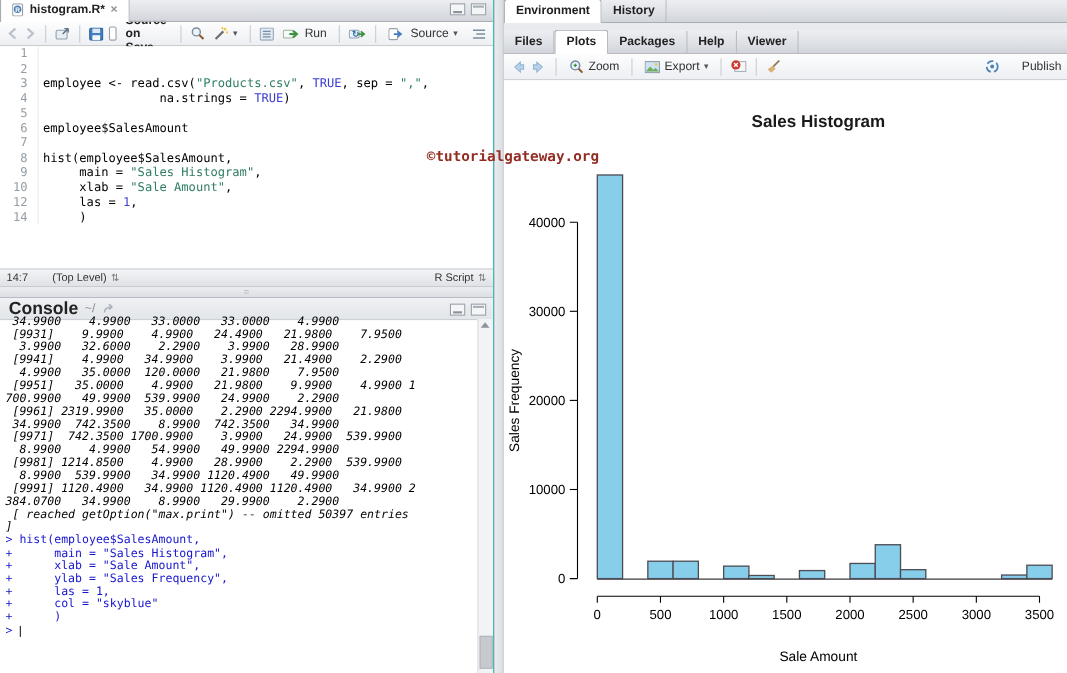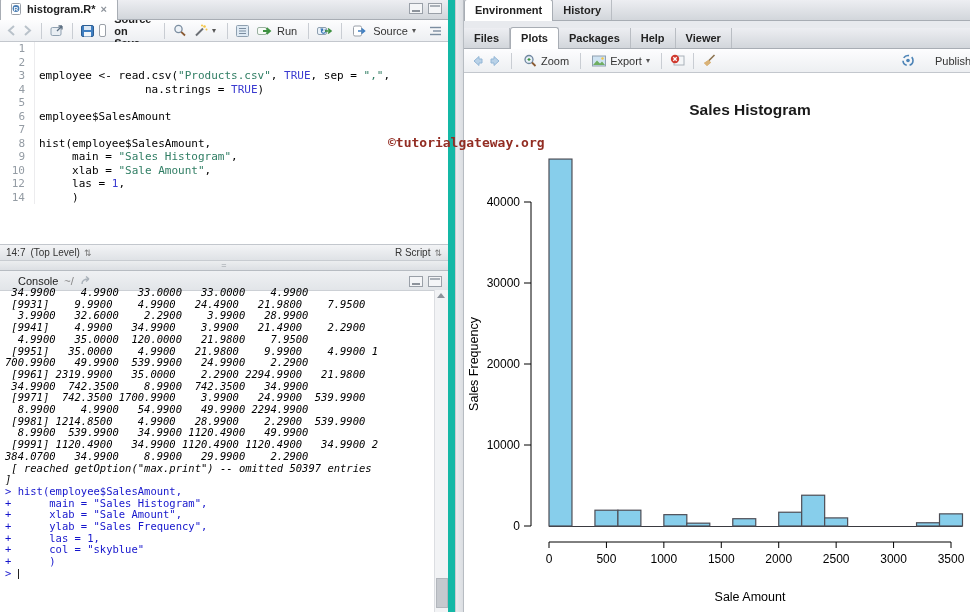--- a/index.html
+++ b/index.html
@@ -16,45 +16,45 @@
   .toolbar{background:linear-gradient(#fdfdfe,#edeff2);border-bottom:1px solid #c3c7cd;
            display:flex;align-items:center;gap:5px;padding:0 6px;}
   .tbsep{width:1px;height:16px;background:#c9cdd3;margin:0 3px;flex:none;}
   .tbbtn{display:flex;align-items:center;gap:4px;font-size:11px;color:#333;padding:2px 3px;border-radius:3px;}
   .dd-caret{font-size:8px;color:#555;}
   .winbtns{position:absolute;right:6px;top:4px;display:flex;gap:5px;}
   .minbtn,.maxbtn{width:12px;height:9px;border:1px solid #9aa0a8;background:#f4f5f7;position:relative;}
   .minbtn::after{content:"";position:absolute;left:2px;right:2px;bottom:1px;height:2px;background:#8d939b;}
   .maxbtn::after{content:"";position:absolute;left:1px;right:1px;top:1px;height:2px;background:#aab0b8;}
   
-  .left-col{width:448px;display:flex;flex-direction:column;border-right:7px solid #14b8a6;}
+  .left-col{width:448px;display:flex;flex-direction:column;border-right:1px solid #14b8a6;}
   .editor-tabbar{height:19px;flex:none;}
   .editor-toolbar{height:21px;flex:none;}
   .code-area{flex:none;height:202px;background:#fff;overflow:hidden;
              font-family:"DejaVu Sans Mono","Liberation Mono",monospace;font-size:11px;line-height:13.5px;}
   .code-line{display:flex;white-space:pre;}
   .gutter-num{width:25px;flex:none;text-align:right;padding-right:9px;color:#949ca4;
               border-right:1px solid #ececee;}
   .code-text{padding-left:4px;}
   .tok-p{color:#000;} .tok-c{color:#7f93a3;} .tok-s{color:#2f7d63;}
   .tok-k{color:#3b3bd0;} .tok-n{color:#3b3bd0;}
   .statusbar{height:15px;flex:none;background:linear-gradient(#f3f4f6,#dfe2e6);
              border-top:1px solid #c3c7cd;display:flex;align-items:center;
-             font-size:10px;color:#333;padding:0 6px;gap:5px;}
+             font-size:10px;color:#333;padding:0 6px;gap:22px;}
   .updown::after{content:"⇅";color:#777;margin-left:4px;font-size:9px;}
   .spacer{flex:1;}
   .h-splitter{height:9px;flex:none;background:linear-gradient(#eceef0,#dcdfe3);
               border-top:1px solid #c8ccd1;border-bottom:1px solid #b7bcc2;
               display:flex;align-items:center;justify-content:center;}
   .grip{color:#9aa0a6;font-size:9px;line-height:5px;}
   .console-pane{flex:1;display:flex;flex-direction:column;position:relative;background:#fff;}
   .console-header{height:19px;flex:none;background:linear-gradient(#eff1f3,#e2e5e9);
                   border-bottom:1px solid #ccd0d5;display:flex;align-items:center;gap:6px;
                   padding:0 8px;position:relative;}
-  .console-title{font-size:11px;font-weight:normal;color:#222;margin-left:10px;}
+  .console-title{font-size:16px;font-weight:bold;color:#222;}
   .console-path{font-size:11px;color:#888;}
   .console-body{flex:1;overflow:hidden;position:relative;
                 font-family:"DejaVu Sans Mono","Liberation Mono",monospace;
                 font-size:10.5px;line-height:11.7px;white-space:pre;padding-left:5px;margin-top:-4px;}
   .cline-output{color:#000;font-style:italic;} .cline-input{color:#1515cc;}
   .caret{display:inline-block;width:1.5px;height:10px;background:#222;vertical-align:text-bottom;}
   .console-scrollbar{position:absolute;right:0;top:19px;bottom:0;width:13px;
                      background:#f2f3f5;border-left:1px solid #dcdee2;}
   .sb-up{position:absolute;top:3px;left:2px;width:0;height:0;border-left:4px solid transparent;
          border-right:4px solid transparent;border-bottom:5px solid #8d939b;}

